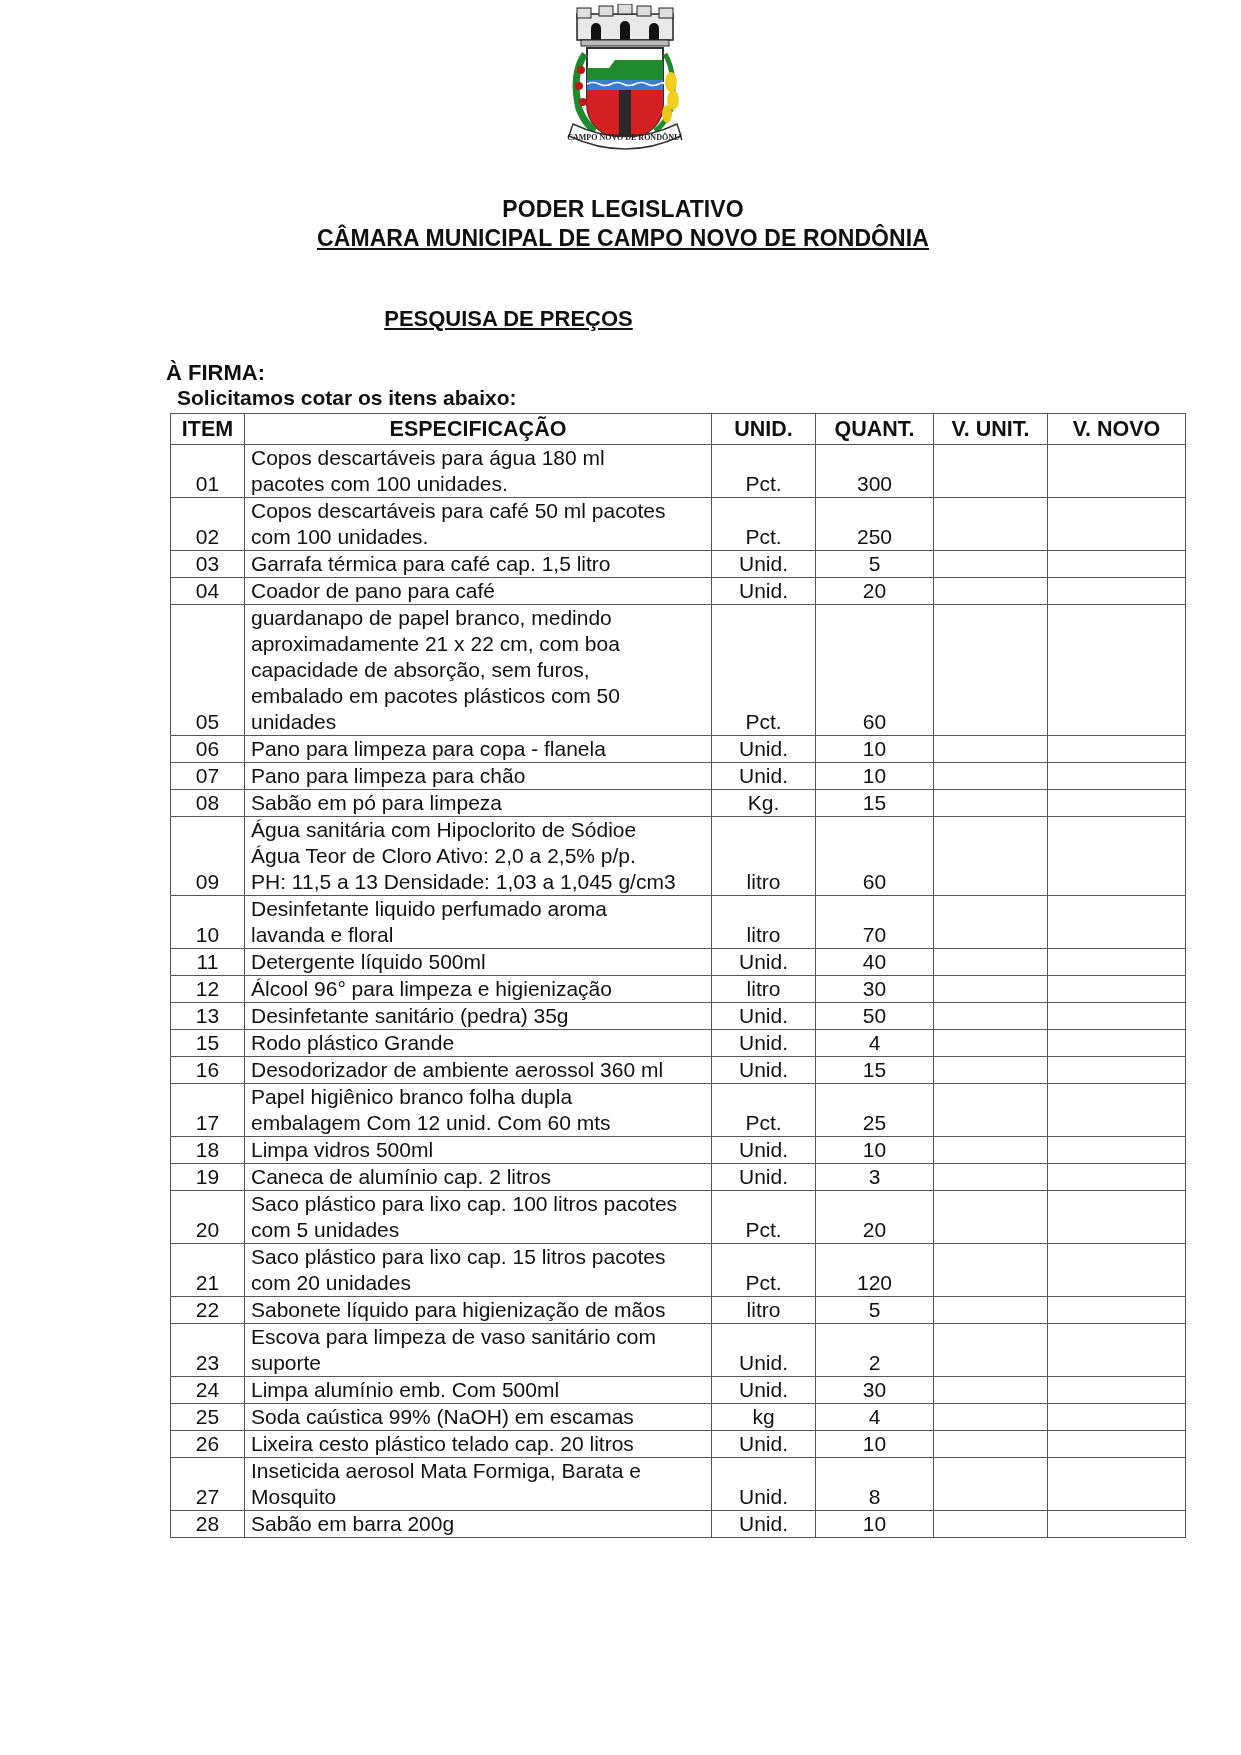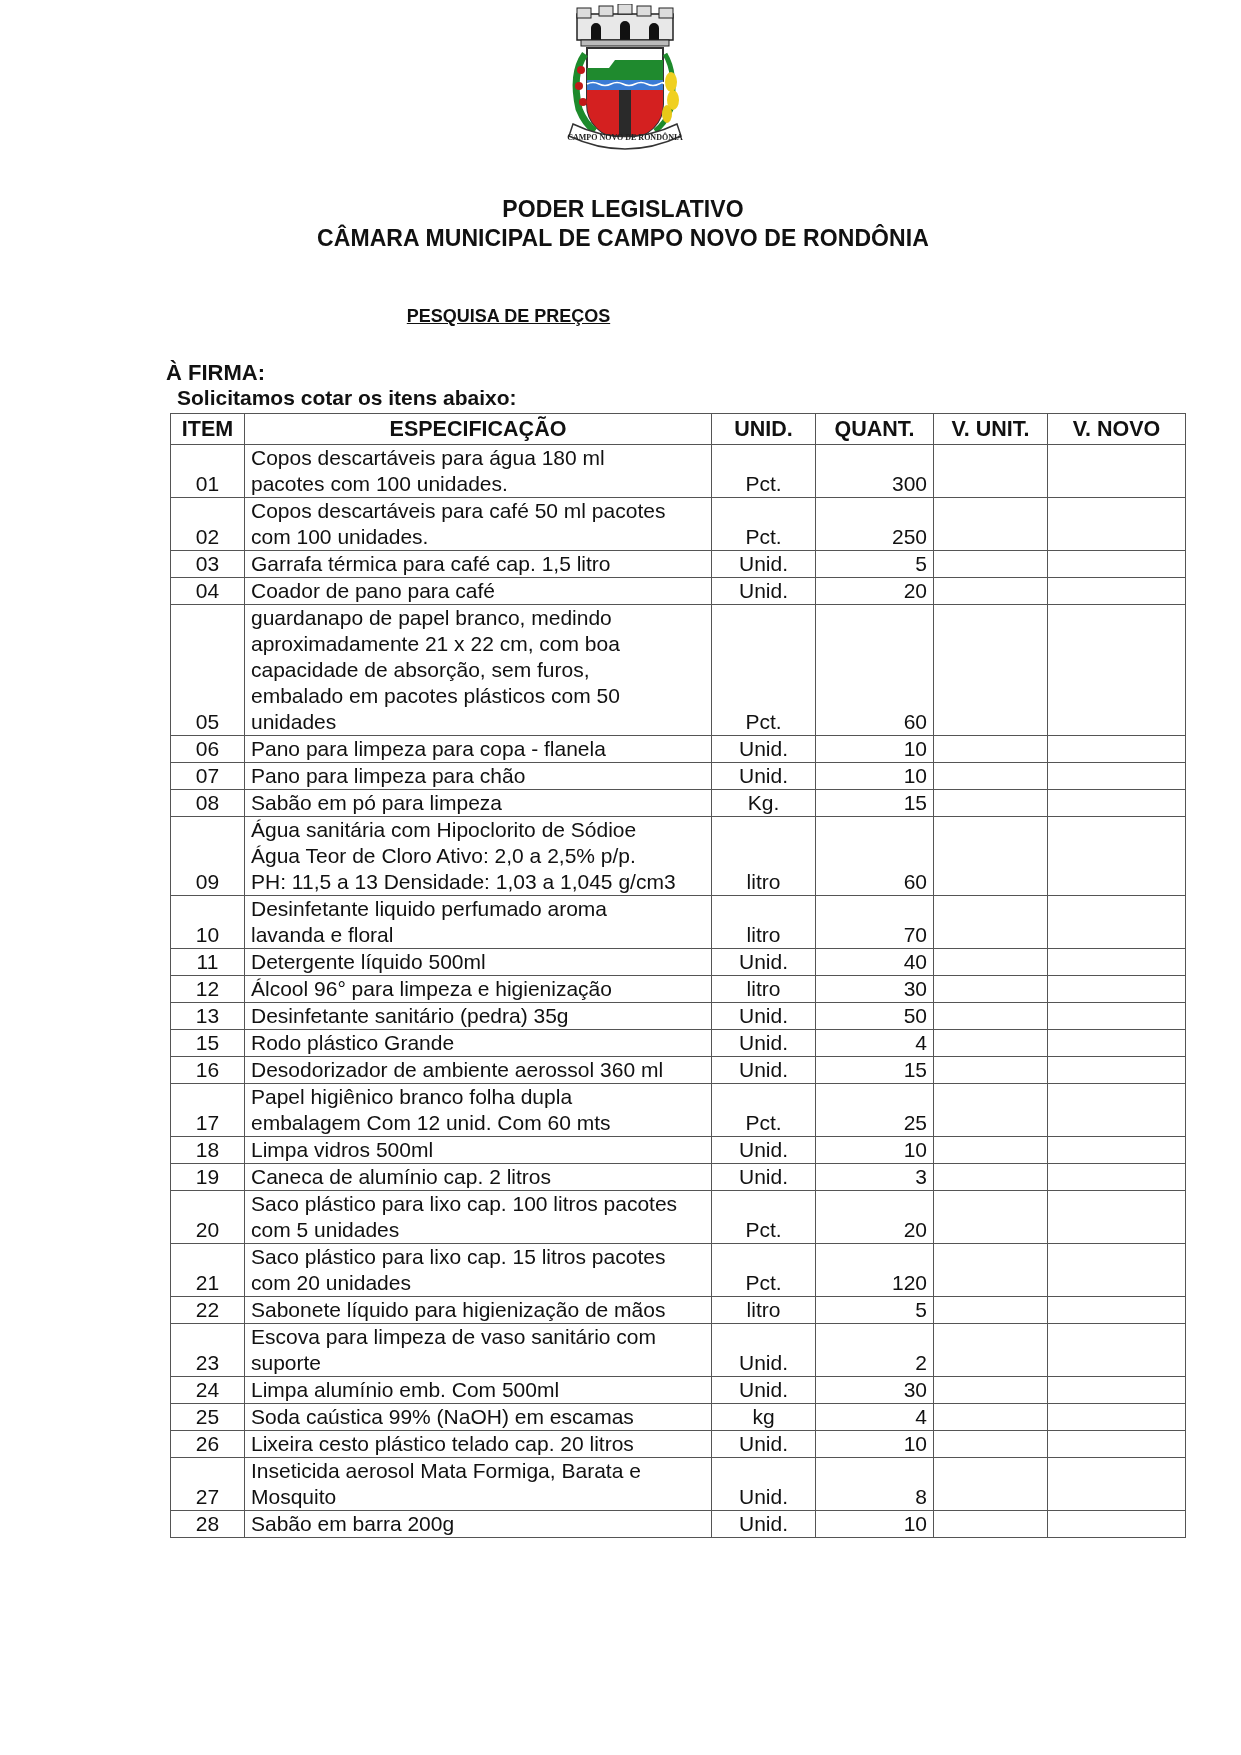--- a/index.html
+++ b/index.html
@@ -1,30 +1,30 @@
 <!DOCTYPE html>
 <html><head>
 <meta charset="utf-8">
 <style>
   html, body { margin:0; padding:0; background:#fff; }
   body { width:1241px; height:1755px; position:relative; font-family:"Liberation Sans", sans-serif; color:#111; overflow:hidden; }
   .logo { position:absolute; left:555px; top:4px; width:140px; height:150px; }
   .hdr { position:absolute; left:8px; width:1230px; text-align:center; font-weight:bold; font-size:23px; letter-spacing:0.1px; }
   .h1 { top:196px; }
-  .h2 { top:225px; }
-  .title { position:absolute; top:306px; left:0; width:1017px; text-align:center; font-weight:bold; font-size:18px; }
+  .h2 { top:225px;text-decoration:underline; }
+  .title { position:absolute; top:306px; left:0; width:1017px; text-align:center; font-weight:bold; font-size:22px; }
   .title span { text-decoration:underline; }
   .firma { position:absolute; left:166px; top:360px; font-weight:bold; font-size:22px; }
   .solic { position:absolute; left:177px; top:386px; font-weight:bold; font-size:21px; }
   table { position:absolute; left:170px; top:413px; border-collapse:collapse; table-layout:fixed; width:1015px;padding-left:48px; }
   td, th { border:1.5px solid #555; padding:0 6px; font-size:21px; line-height:26px; vertical-align:bottom; }
   th { font-weight:bold; font-size:21.5px; text-align:center; height:30px; vertical-align:middle; }
   td.item { text-align:center; }
   td.unit { text-align:center;margin-top:17px; }
-  td.qty { text-align:right; }
+  td.qty { text-align:center; }
   td.desc { white-space:pre-line; overflow:hidden; }
   col.c1 { width:74px; } col.c2 { width:467px; } col.c3 { width:104px; } col.c4 { width:118px; } col.c5 { width:114px; } col.c6 { width:138px; }
 </style>
 </head>
 <body>
 
 <div class="logo">
   <svg width="140" height="150" viewBox="0 0 140 150">
 
     <g>

